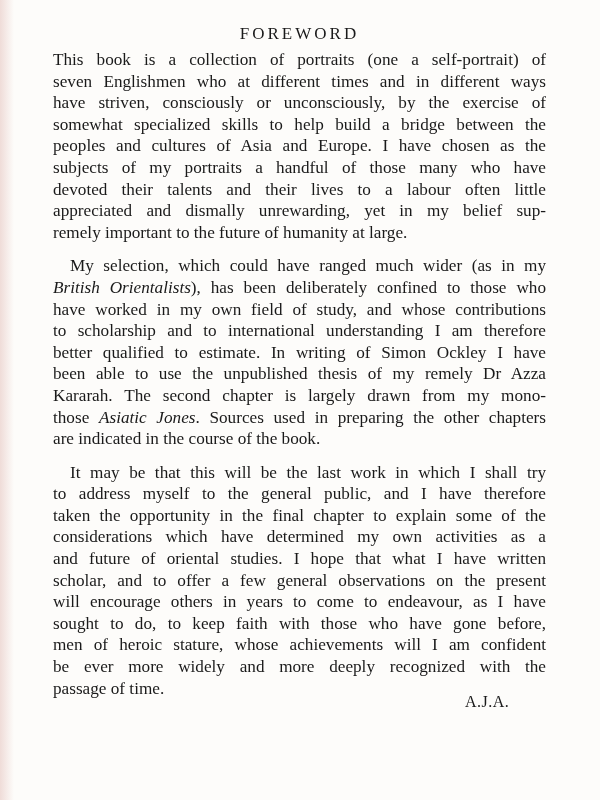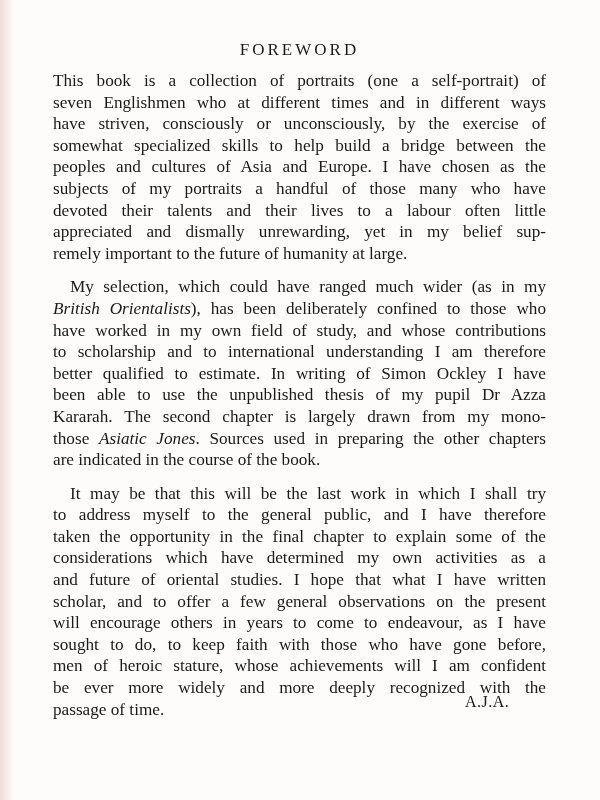--- a/index.html
+++ b/index.html
@@ -24,32 +24,32 @@
       background: linear-gradient(to right, #efdcd8 0%, #f6ece9 50%, rgba(253,252,250,0) 100%);
     }
     .page {
       position: absolute;
       left: 53px;
       top: 0;
       width: 493px;
     }
     .title {
       position: absolute;
-      top: 40px;
+      top: 24px;
       left: 0;
       width: 493px;
       text-align: center;
       font-size: 17px;
       letter-spacing: 3px;
       font-weight: normal;
       margin: 0;
     }
     .body-text {
       position: absolute;
-      top: 70px;
+      top: 49px;
       left: 0;
       width: 493px;
       font-size: 17.2px;
       line-height: 21.6px;
     }
     .para {
       margin: 0;
       text-align: justify;
       text-align-last: left;
     }
@@ -97,21 +97,21 @@
       <span class="line">appreciated and dismally unrewarding, yet in my belief sup-</span>
       <span class="line last">remely important to the future of humanity at large.</span>
     </div>
 
     <div class="para">
       <span class="line indent">My selection, which could have ranged much wider (as in my</span>
       <span class="line"><i>British Orientalists</i><span>), has been deliberately confined to those who</span></span>
       <span class="line">have worked in my own field of study, and whose contributions</span>
       <span class="line">to scholarship and to international understanding I am therefore</span>
       <span class="line">better qualified to estimate. In writing of Simon Ockley I have</span>
-      <span class="line">been able to use the unpublished thesis of my pupil Dr Azza</span>
+      <span class="line">been able to use the unpublished thesis of my remely Dr Azza</span>
       <span class="line">Kararah. The second chapter is largely drawn from my mono-</span>
       <span class="line"><span>those </span><i>Asiatic Jones</i><span>. Sources used in preparing the other chapters</span></span>
       <span class="line last">are indicated in the course of the book.</span>
     </div>
 
     <div class="para">
       <span class="line indent">It may be that this will be the last work in which I shall try</span>
       <span class="line">to address myself to the general public, and I have therefore</span>
       <span class="line">taken the opportunity in the final chapter to explain some of the</span>
       <span class="line">considerations which have determined my own activities as a</span>

